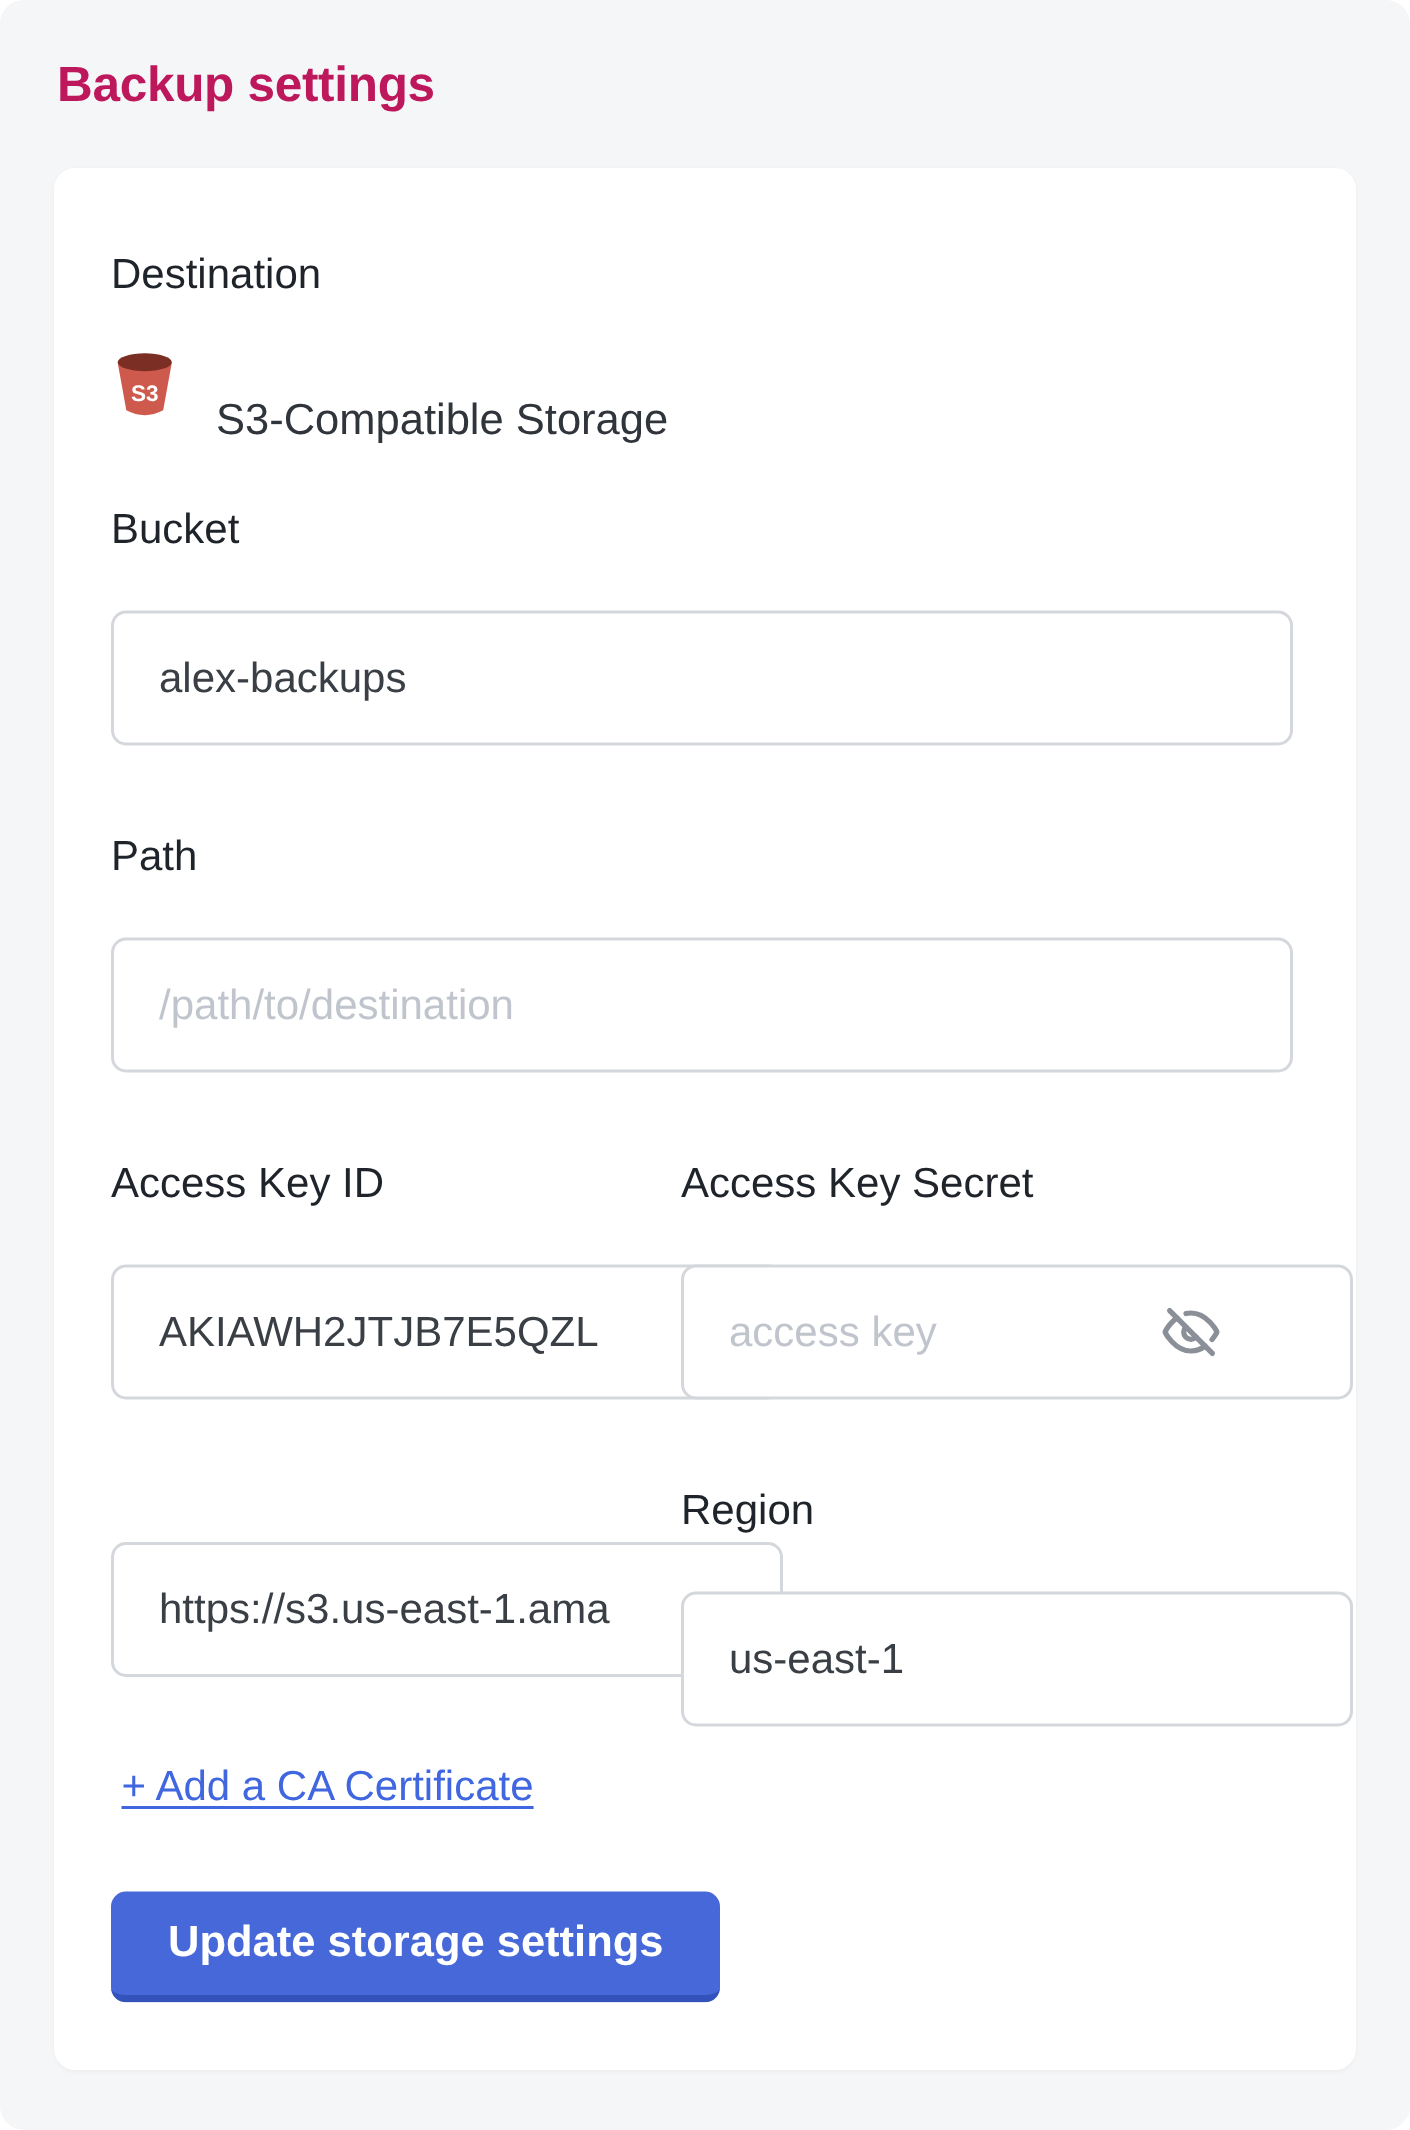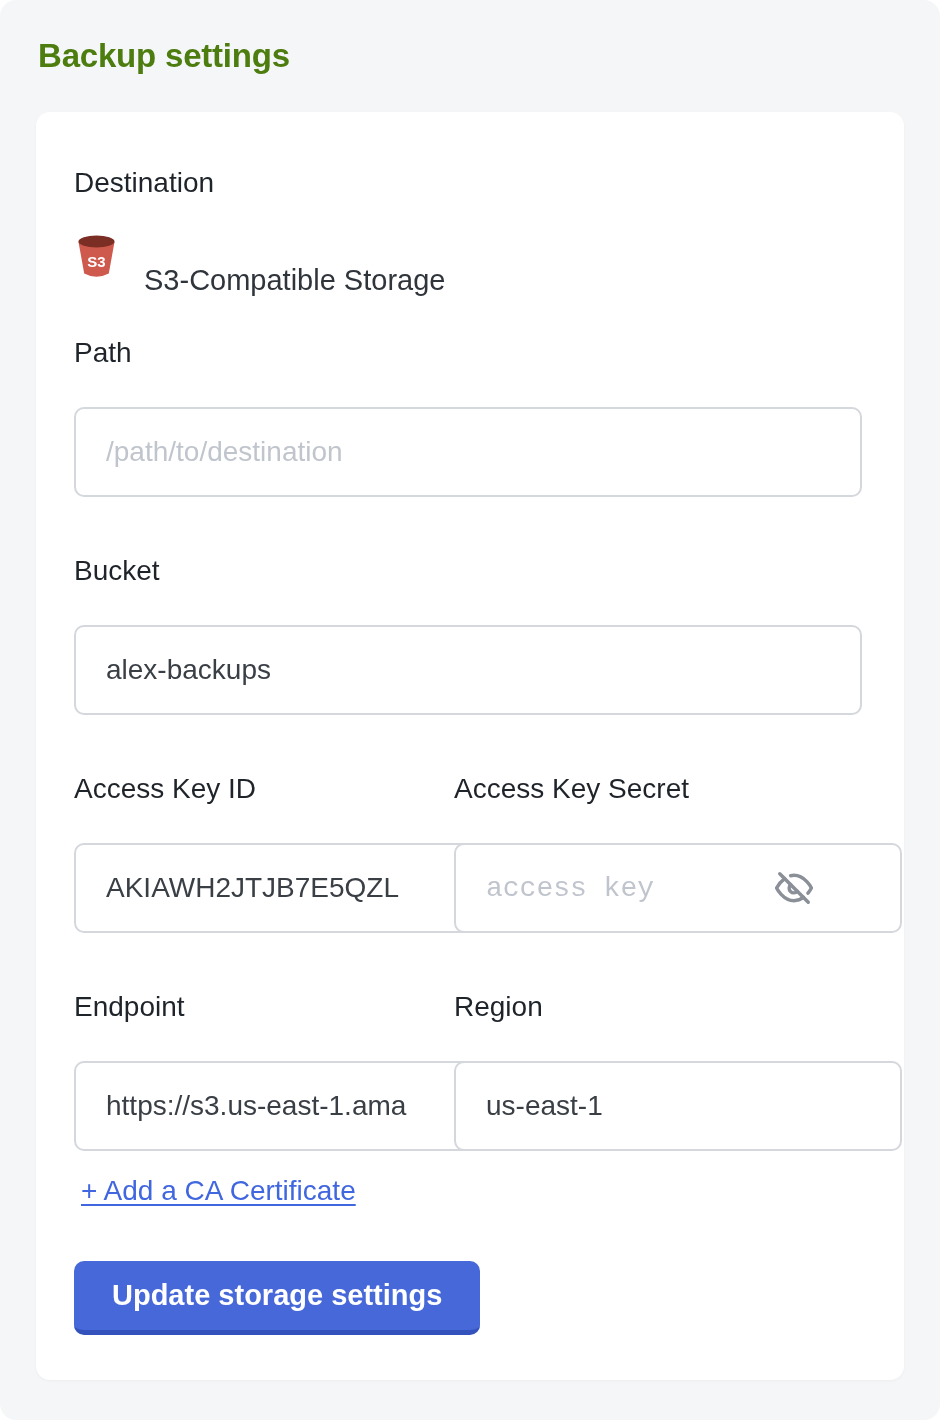--- a/index.html
+++ b/index.html
@@ -14,21 +14,21 @@
     border-radius: 16px;
     overflow: hidden;
   }
 
   .page-title {
     margin: 0;
     padding: 36px 0 0 38px;
     font-size: 33px;
     line-height: 40px;
     font-weight: 700;
-    color: #4d7c0f;
+    color: #be185d;
     letter-spacing: -0.2px;
   }
 
   .card {
     margin: 36px 36px 0 36px;
     height: 1268px;
     background: #ffffff;
     border-radius: 14px;
     padding: 54px 40px 40px 38px;
     box-shadow: 0 1px 3px rgba(0,0,0,0.04);
@@ -77,21 +77,21 @@
     display: flex;
   }
   .col { width: 380px; }
   .col .text-input { width: 448px; }
 
   .input-wrap {
     position: relative;
     margin-top: 38px;
     width: 380px;
   }
-  .input-wrap .text-input { margin-top: 0; padding-right: 76px; font-family: Liberation Mono, monospace; }
+  .input-wrap .text-input { margin-top: 0; padding-right: 76px; }
 
   .eye-toggle {
     position: absolute;
     right: 20px;
     top: 50%;
     transform: translateY(-50%);
     width: 40px;
     height: 40px;
     border: none;
     background: transparent;
@@ -144,28 +144,28 @@
           <path d="M2.5 8 L8.2 39.5 Q20.5 46 32.8 39.5 L38.5 8 Q20.5 14.5 2.5 8 Z" fill="#ce5a4d"></path>
           <ellipse cx="20.5" cy="7.5" rx="18" ry="6" fill="#7b2e24"></ellipse>
           <text x="20.5" y="33" text-anchor="middle" font-family="Liberation Sans, sans-serif" font-size="15" font-weight="bold" fill="#ffffff">S3</text>
         </svg>
       </span>
       <span class="destination-text">S3-Compatible Storage</span>
     </div>
 
     
     <div class="section">
+      <div class="field-label">Bucket</div>
+      <input type="text" class="text-input" value="alex-backups" style="">
+    </div>
+
+    
+    <div class="section">
       <div class="field-label">Path</div>
       <input type="text" class="text-input" placeholder="/path/to/destination" style="">
-    </div>
-
-    
-    <div class="section">
-      <div class="field-label">Bucket</div>
-      <input type="text" class="text-input" value="alex-backups" style="">
     </div>
 
     
     <div class="section two-col">
       <div class="col">
         <div class="field-label">Access Key ID</div>
         <input type="text" class="text-input" style="margin-top: 38px;" value="AKIAWH2JTJB7E5QZL">
       </div>
       <div class="col">
         <div class="field-label">Access Key Secret</div>
@@ -179,21 +179,20 @@
               <line x1="3" y1="3" x2="21" y2="21"></line>
             </svg>
           </button>
         </div>
       </div>
     </div>
 
     
     <div class="section two-col">
       <div class="col">
-        <div class="field-label">Endpoint</div>
         <input type="text" class="text-input" style="margin-top: 38px;" value="https://s3.us-east-1.ama">
       </div>
       <div class="col">
         <div class="field-label">Region</div>
         <input type="text" class="text-input" style="margin-top: 38px;" value="us-east-1">
       </div>
     </div>
 
     
     <div>

